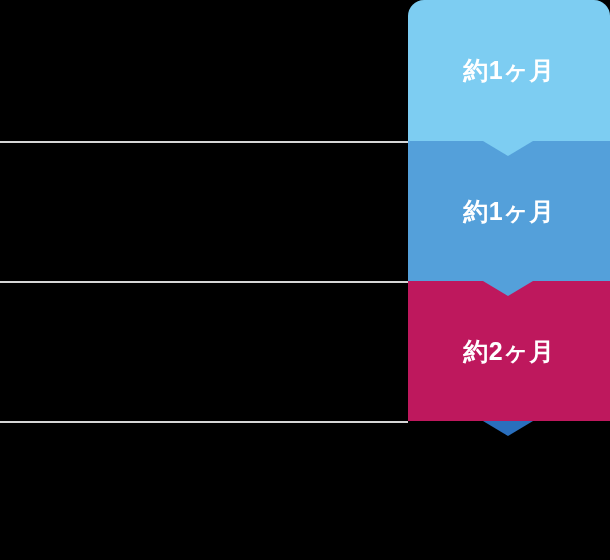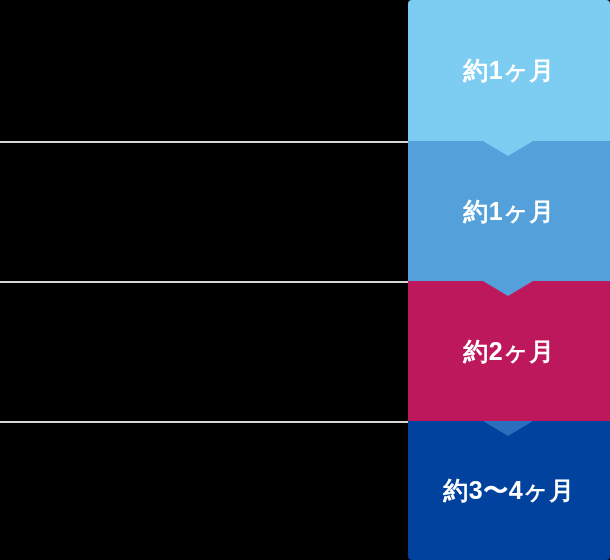--- a/index.html
+++ b/index.html
@@ -29,21 +29,21 @@
     background: #d6d6d6;
   }
 
   
   #timeline {
     position: absolute;
     top: 0;
     left: 408px;
     width: 202px;
     height: 560px;
-    border-radius: 4px;
+    border-radius: 16px;
     overflow: hidden;
   }
 
   .seg {
     position: absolute;
     left: 0;
     width: 202px;
     display: flex;
     align-items: center;
     justify-content: center;
@@ -87,22 +87,19 @@
     </div>
 
     <div class="seg" style="top:141px;height:140px;background:#54a0da;">
       <span class="seg-label">約1ヶ月</span>
     </div>
 
     <div class="seg" style="top:281px;height:140px;background:#be185d;">
       <span class="seg-label">約2ヶ月</span>
     </div>
 
-    <div class="seg" style="top:421px;height:139px;background:#00429d;">
-      <span class="seg-label">約3〜4ヶ月</span>
-    </div>
 
     <div class="notch" style="top:141px;border-top:15px solid #7dcdf2;"></div>
     <div class="notch" style="top:281px;border-top:15px solid #54a0da;"></div>
     <div class="notch" style="top:421px;border-top:15px solid #2a6fbd;"></div>
 
   </div>
 </div>
 
 </body></html>

